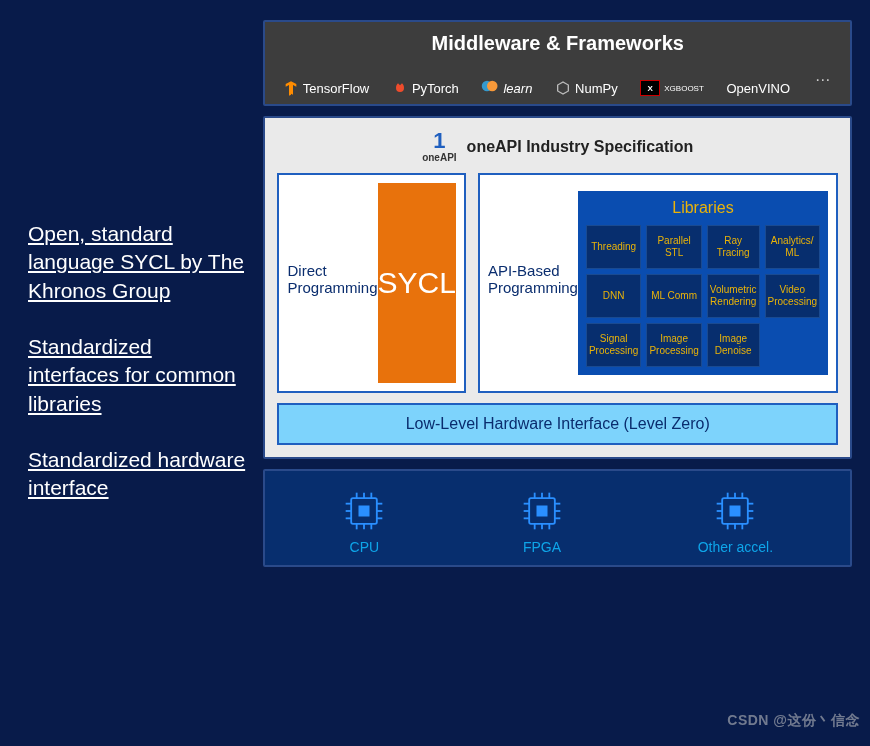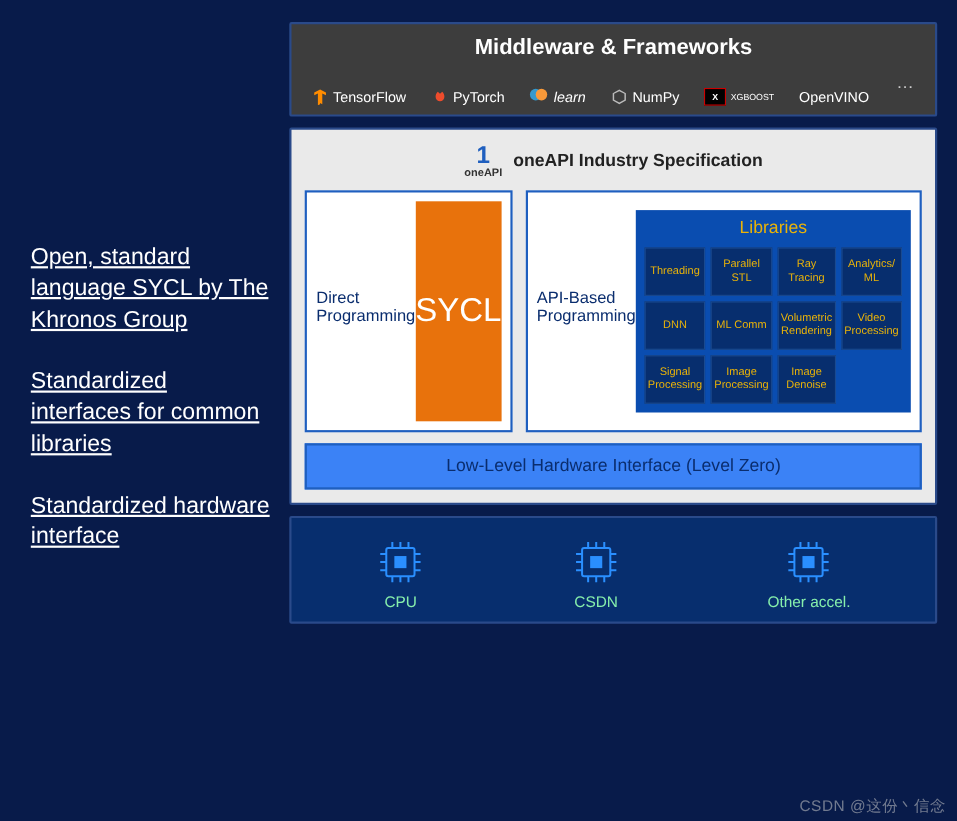--- a/index.html
+++ b/index.html
@@ -156,54 +156,55 @@
     align-items: center;
     justify-content: center;
     text-align: center;
     font-size: 10px;
     line-height: 1.2;
     padding: 2px;
     min-height: 44px;
   }
   .lowlevel {
     border: 2px solid #1f5fbf;
-    background: #3b82f6;
+    background: #7dd3fc;
     color: #0a2d6e;
     text-align: center;
     padding: 10px;
     font-size: 16px;
   }
   .hardware {
     background: #072e6e;
     padding: 18px 10px 10px 10px;
   }
   .hw-row {
     display: flex;
     justify-content: space-around;
     align-items: center;
   }
   .hw-item {
     display: flex;
     flex-direction: column;
     align-items: center;
     gap: 6px;
     font-size: 14px;
-    color: #86efac;
+    color: #0ea5e9;
   }
   .chip-icon {
     width: 44px;
     height: 44px;
   }
   .watermark {
     position: absolute;
     right: 10px;
-    bottom: 4px;
+    bottom: 16px;
     color: rgba(200,200,200,0.55);
     font-size: 14px;
     letter-spacing: 0.5px;
+    font-weight: bold;
   }
   .ellipsis {
     color: #ccc;
     font-size: 16px;
     padding: 0 2px;
   }
 </style>
 </head>
 <body>
 
@@ -345,21 +346,21 @@
                 <line x1="24" y1="38" x2="24" y2="44"></line>
                 <line x1="32" y1="38" x2="32" y2="44"></line>
               <line x1="4" y1="16" x2="10" y2="16"></line>
                 <line x1="4" y1="24" x2="10" y2="24"></line>
                 <line x1="4" y1="32" x2="10" y2="32"></line>
               <line x1="38" y1="16" x2="44" y2="16"></line>
                 <line x1="38" y1="24" x2="44" y2="24"></line>
                 <line x1="38" y1="32" x2="44" y2="32"></line>
             </g>
           </svg>
-          <span>CSDN</span>
+          <span>FPGA</span>
         </div>
         <div class="hw-item">
           <svg class="chip-icon" viewBox="0 0 48 48">
             <rect x="10" y="10" width="28" height="28" rx="2" fill="none" stroke="#2a8fff" stroke-width="2"></rect>
             <rect x="18" y="18" width="12" height="12" fill="#2a8fff"></rect>
             <g stroke="#2a8fff" stroke-width="2">
               <line x1="16" y1="4" x2="16" y2="10"></line>
                 <line x1="24" y1="4" x2="24" y2="10"></line>
                 <line x1="32" y1="4" x2="32" y2="10"></line>
               <line x1="16" y1="38" x2="16" y2="44"></line>

